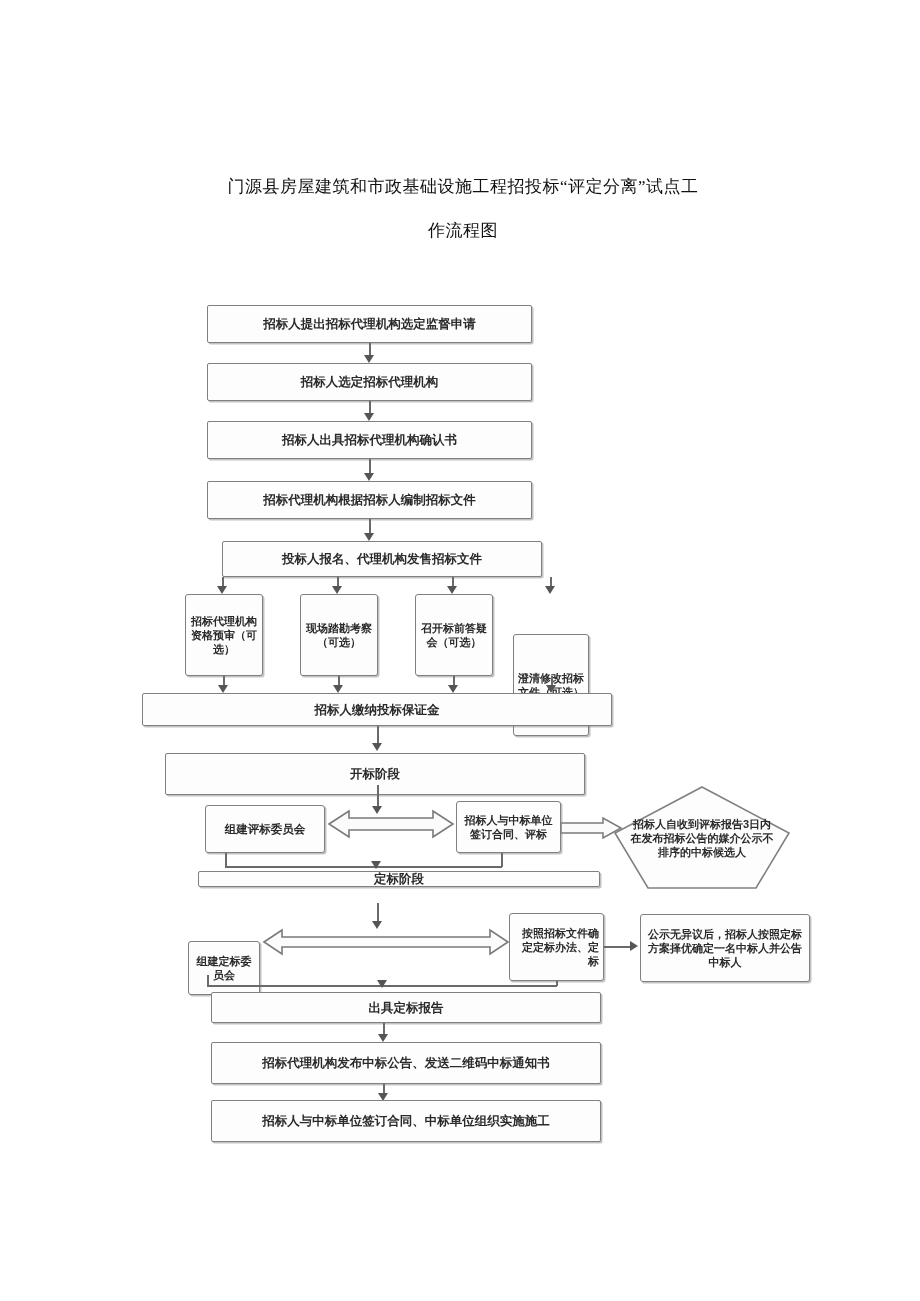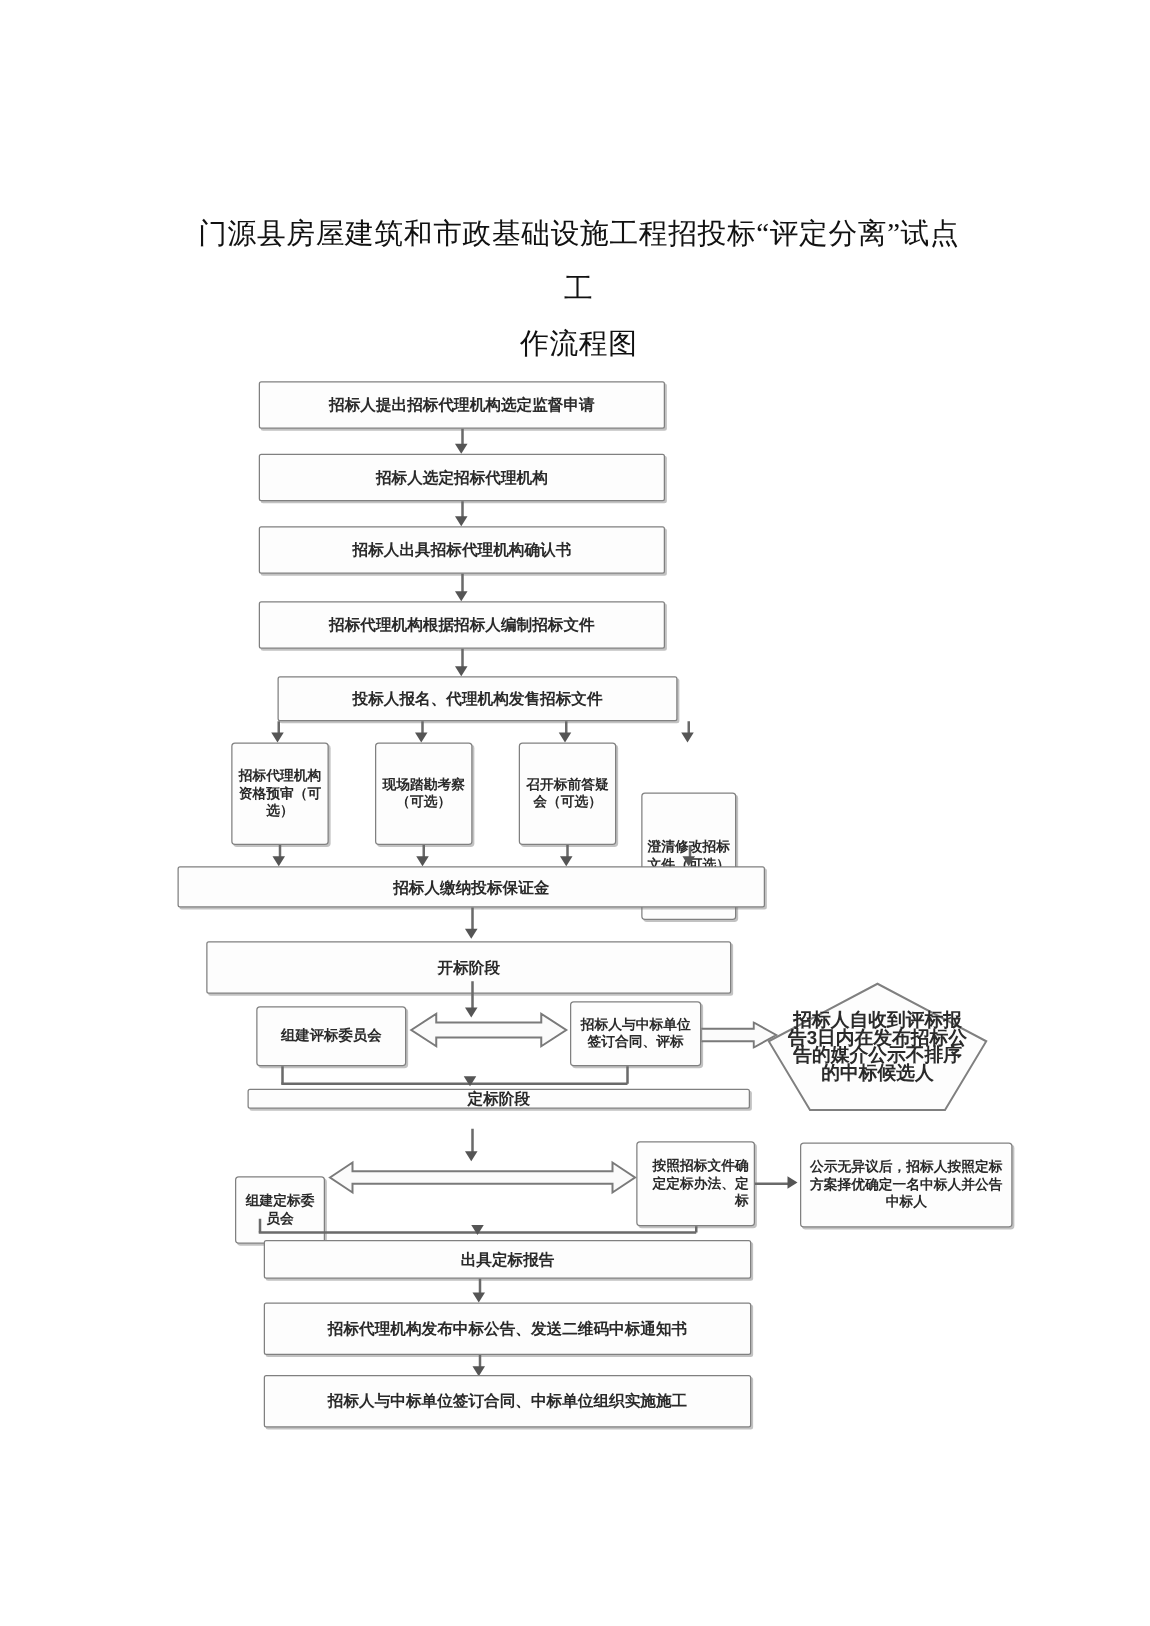--- a/index.html
+++ b/index.html
@@ -19,21 +19,21 @@
     overflow: hidden;
   }
 
   
   #title-block {
     position: absolute;
     left: 148px;
     top: 165px;
     width: 630px;
     text-align: center;
-    font-size: 23px;
+    font-size: 17px;
     line-height: 44px;
     letter-spacing: 0.5px;
     color: #111;
     font-family: "Liberation Serif", "DejaVu Serif", serif;
   }
 
   
   #flow {
     position: absolute;
     left: 0;
@@ -72,21 +72,21 @@
     position: absolute;
     box-sizing: border-box;
     width: 178px;
     height: 105px;
     display: flex;
     align-items: center;
     justify-content: center;
     text-align: center;
     font-family: "Liberation Sans", "DejaVu Sans", sans-serif;
     font-weight: bold;
-    font-size: 15px;
+    font-size: 11px;
     line-height: 14px;
     color: #2a2a2a;
   }
   .penta .pshape {
     position: absolute;
     inset: 0;
   }
   .penta .ptext {
     position: relative;
     z-index: 2;

